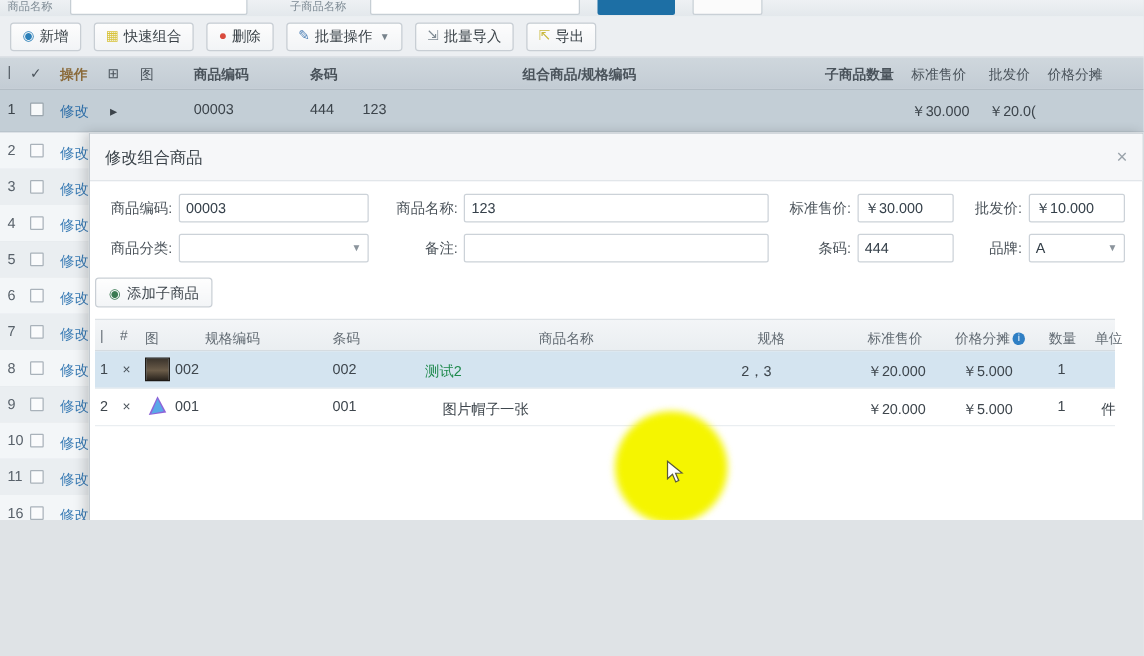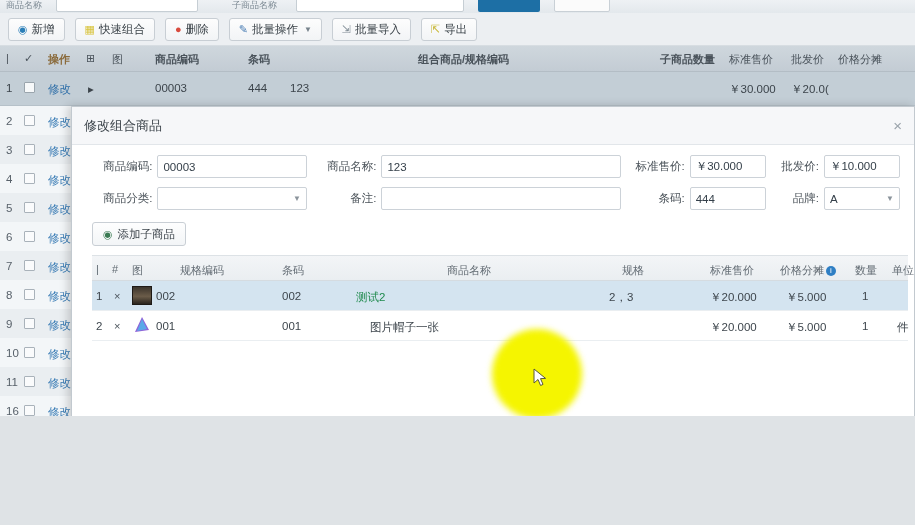--- a/index.html
+++ b/index.html
@@ -109,21 +109,21 @@
   }
   .modal-head {
     height: 38px; background: #f6f7f9; border-bottom: 1px solid #e2e6ea;
     display: flex; align-items: center; padding: 0 12px;
   }
   .modal-title { font-size: 13px; color: #3b434a; }
   .modal-close {
     margin-left: auto; font-size: 15px; color: #9aa3ab; line-height: 1;
     cursor: pointer;
   }
-  .modal-body { padding: 10px 14px 0 20px; }
+  .modal-body { padding: 10px 14px 0 4px; }
 
   .form-row { display: flex; align-items: center; margin-bottom: 9px; gap: 0; }
   .fl {
     font-size: 11.5px; color: #4b535a; white-space: nowrap;
     text-align: right; margin-right: 5px;
   }
   .fi {
     height: 23px; border: 1px solid #ccd2d8; background: #fff;
     border-radius: 2px; font-size: 11.5px; color: #35404a;
     padding: 0 5px; display: flex; align-items: center;

